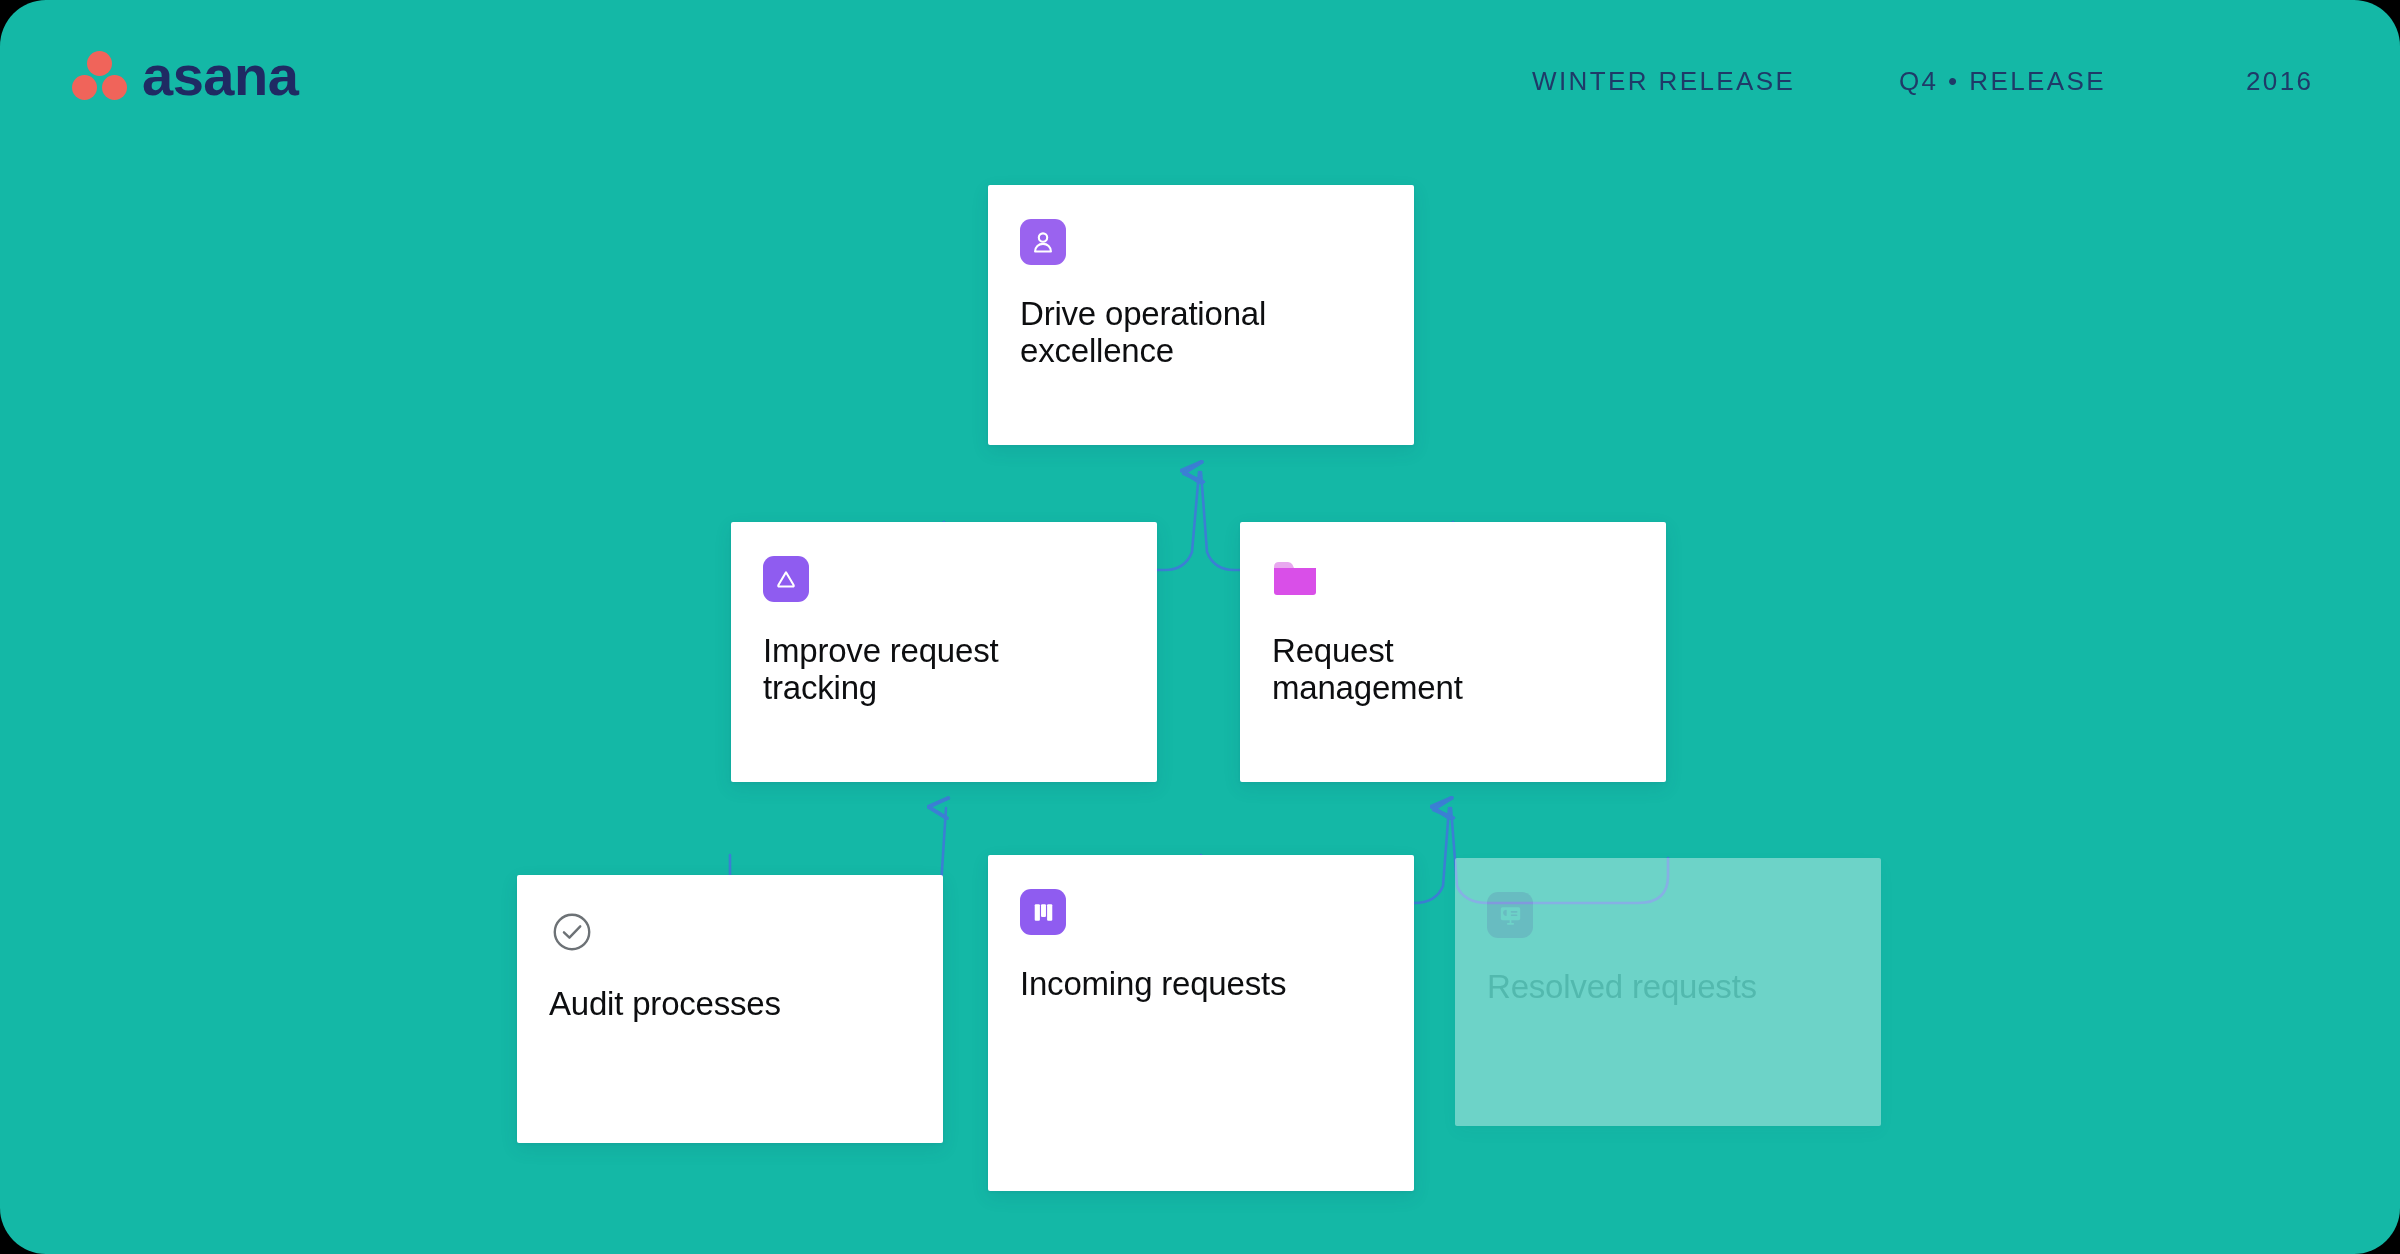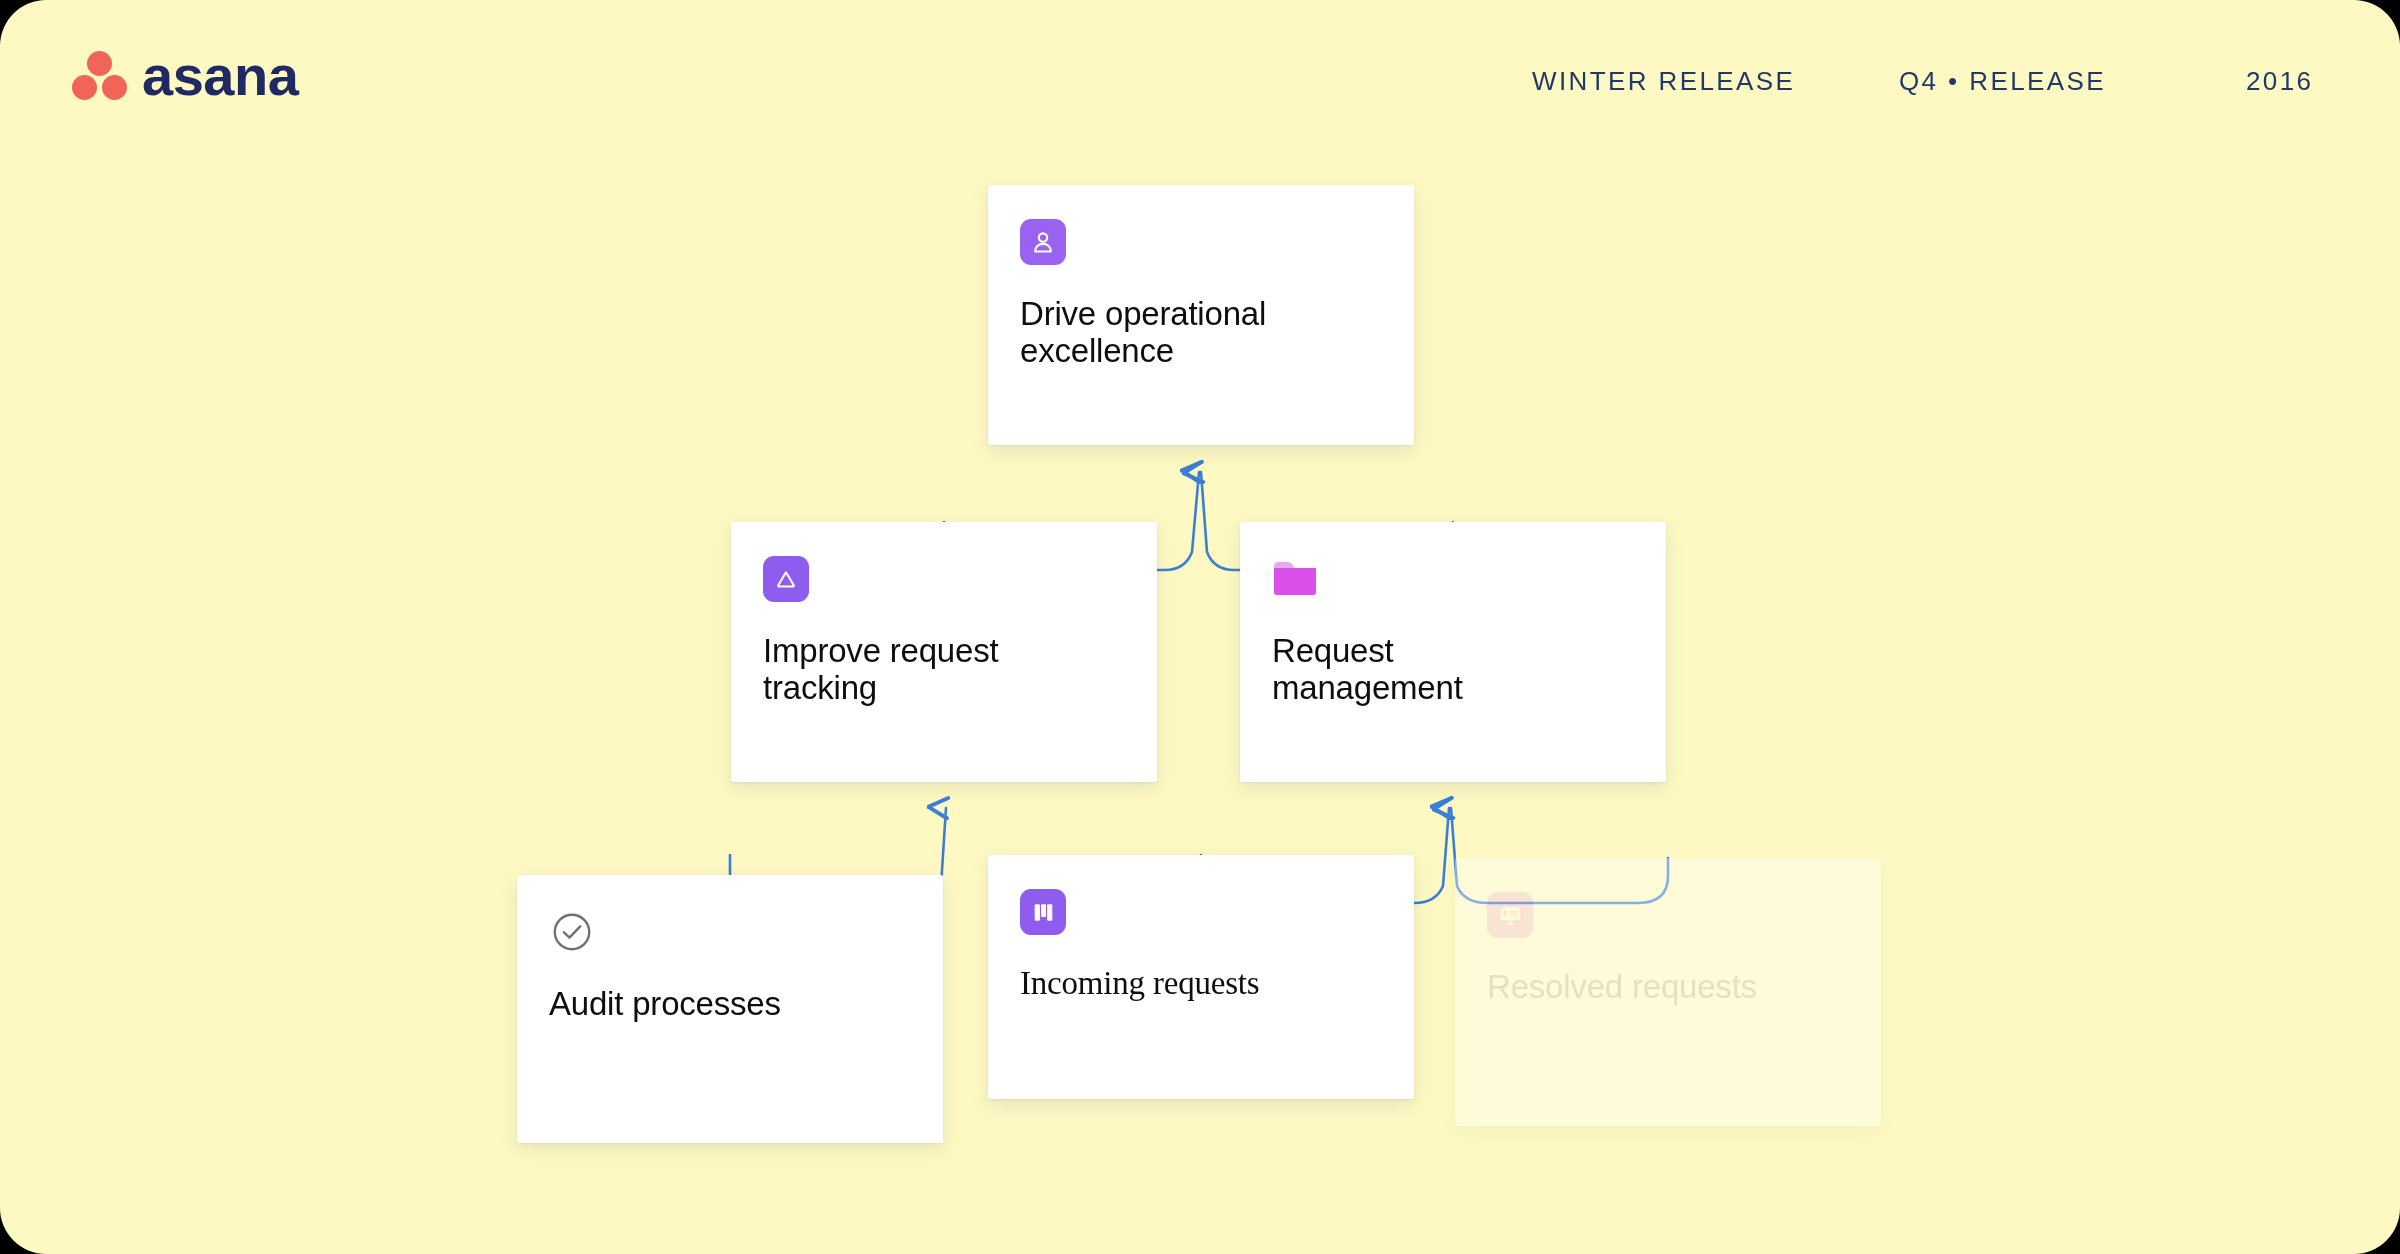--- a/index.html
+++ b/index.html
@@ -20,21 +20,21 @@
     height: 1254px;
     background: #000;
   }
 
   
   #canvas {
     position: absolute;
     left: 0; top: 0;
     width: 2400px;
     height: 1254px;
-    background: #fef9c3;
+    background: #14b8a6;
     border-radius: 46px;
     overflow: hidden;
   }
 
   
   #header {
     position: absolute;
     left: 0; top: 0;
     width: 2400px;
     height: 170px;
@@ -137,21 +137,21 @@
 
   
   #card-goal       { left: 988px;  top: 185px; width: 426px; height: 260px; }
 
   #card-subgoal    { left: 731px;  top: 522px; width: 426px; height: 260px; }
 
   #card-portfolio  { left: 1240px; top: 522px; width: 426px; height: 260px; }
 
   #card-audit      { left: 517px;  top: 855px; width: 426px; height: 268px; margin-top: 20px; }
 
-  #card-incoming   { left: 988px;  top: 855px; width: 426px; height: 244px; font-family: Liberation Serif, serif; }
+  #card-incoming   { left: 988px;  top: 855px; width: 426px; height: 336px; }
 
   #card-resolved   { left: 1455px; top: 858px; width: 426px; height: 268px; }
 </style>
 </head>
 <body>
 
 <div id="stage">
   <div id="canvas">
 
     <div id="header">

